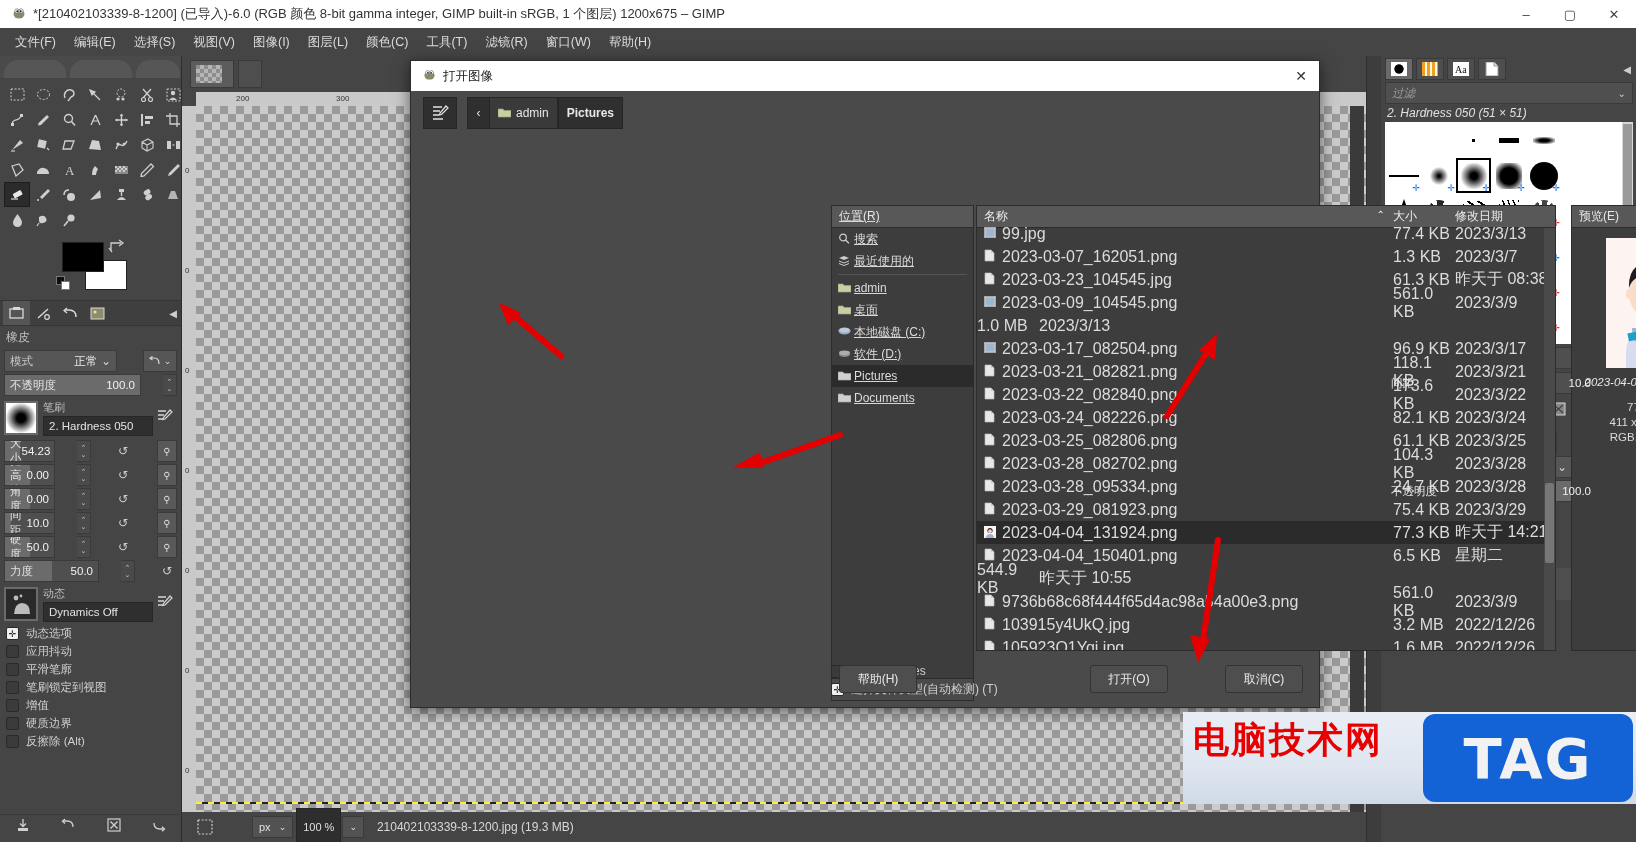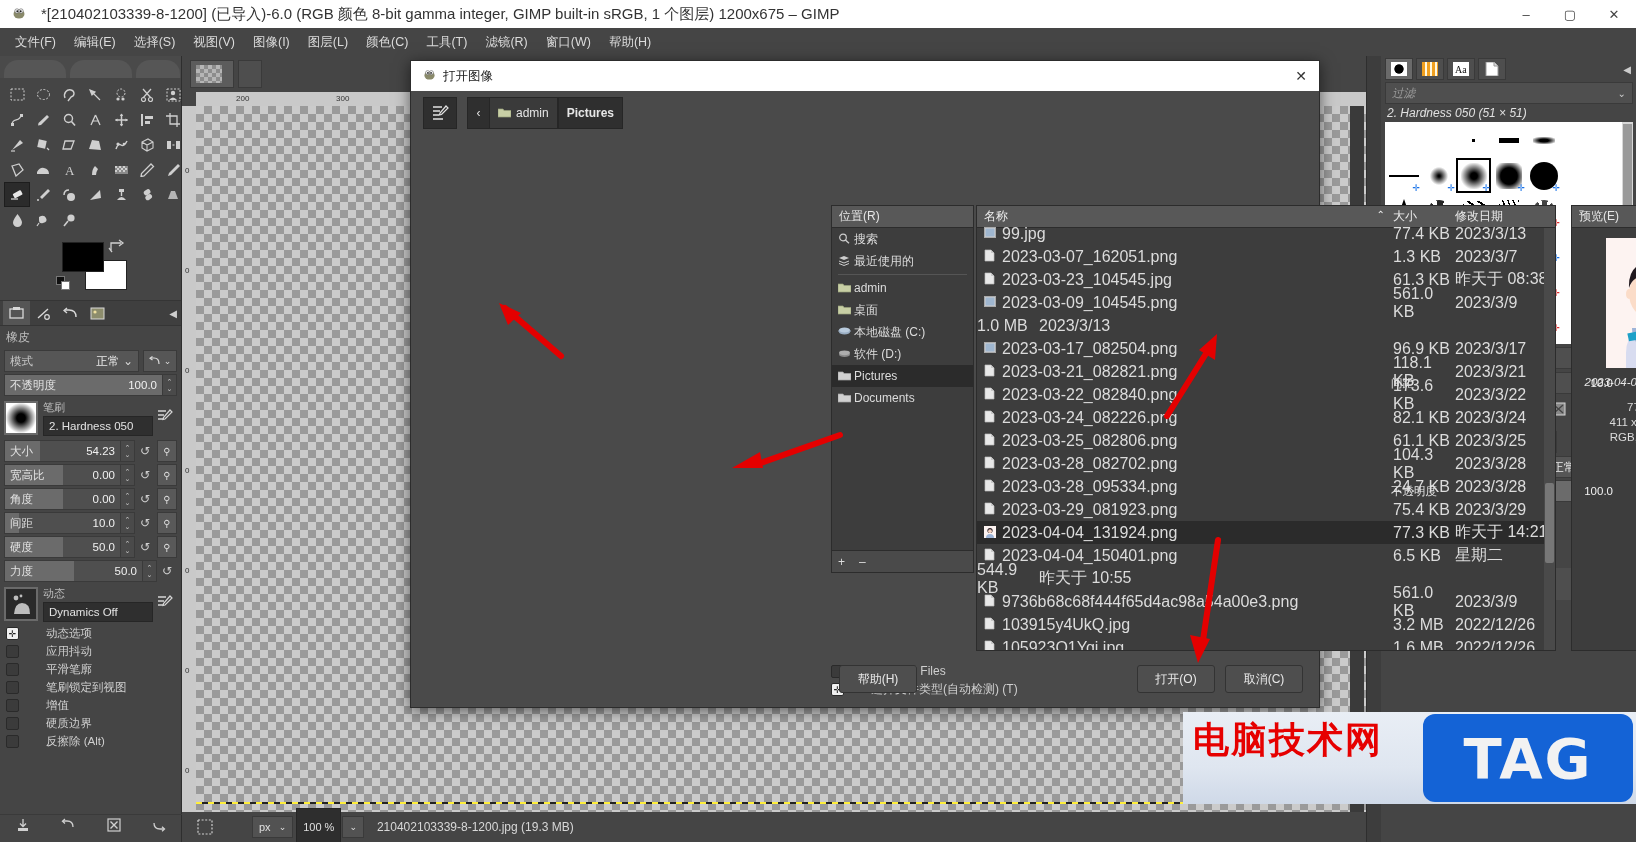--- a/index.html
+++ b/index.html
@@ -12,21 +12,21 @@
     overflow: hidden;
   }
   #app { position: relative; width: 1636px; height: 842px; }
 
   
   .titlebar {
     position: absolute; left: 0; top: 0; width: 1636px; height: 28px;
     background: #ffffff; display: flex; align-items: center;
   }
   .titlebar .tb-icon { margin-left: 12px; margin-right: 7px; font-size: 13px; color: #555; }
-  .titlebar .tb-text { color: #333; font-size: 15px; white-space: nowrap; margin-left: 8px; }
+  .titlebar .tb-text { color: #333; font-size: 13px; white-space: nowrap; }
   .tb-btns { position: absolute; right: 0; top: 0; height: 28px; display: flex; }
   .tb-btn { width: 44px; height: 28px; display: flex; align-items: center; justify-content: center;
             color: #444; font-size: 13px; }
 
   
   .menubar {
     position: absolute; left: 0; top: 28px; width: 1636px; height: 28px;
     background: #454545; display: flex; align-items: center; padding-left: 6px;
   }
   .menu-item { padding: 3px 9px; color: #dcdcdc; font-size: 12.5px; white-space: nowrap; }
@@ -52,21 +52,21 @@
   .def-ic i { position:absolute; display:block; }
 
   .opt-tabs { height: 26px; background: #3f3f3f; display: flex; align-items: center;
               padding-left: 3px; border-top:1px solid #353535; border-bottom:1px solid #353535; position:relative;}
   .opt-tab { width: 27px; height: 24px; display:flex; align-items:center; justify-content:center; color:#cfcfcf; font-size:12px;}
   .opt-tab.sel { background:#555; }
   .opt-tabs .collapse { position:absolute; right:4px; color:#cfcfcf; font-size:10px; }
 
   .opt-title { padding: 3px 6px 2px 6px; color: #bdbdbd; font-size: 12px; }
 
-  .row { display: flex; align-items: center; margin: 2px 4px; }
+  .row { display: flex; align-items: center; margin: 2px 4px; gap: 22px; }
   .combo { flex:1; height:22px; background:#565656; border:1px solid #3a3a3a; display:flex;
            align-items:center; justify-content:space-between; padding:0 5px; font-size:11.5px; color:#e0e0e0; }
   .combo .lbl { color:#c8c8c8; }
   .combo .val { color:#eaeaea; margin-left:auto; margin-right:4px;}
   .mini-btn { width:34px; height:22px; background:#565656; border:1px solid #3a3a3a; margin-left:4px;
               display:flex; align-items:center; justify-content:center; color:#ddd; font-size:11px; }
 
   .slider {
     position: relative; height: 22px; background:#4f4f4f; border:1px solid #3a3a3a; flex:1;
     display:flex; align-items:center; overflow:hidden;
@@ -88,21 +88,21 @@
   .brushbox .bb-right { flex:1; margin-left:5px; }
   .bb-label { font-size:11px; color:#bdbdbd; }
   .bb-field { height:20px; background:#2f2f2f; border:1px solid #262626; color:#e2e2e2;
               font-size:11.5px; display:flex; align-items:center; padding-left:5px; margin-top:1px; }
   .edit-ic { width:24px; text-align:center; color:#d5d5d5; font-size:14px; }
 
   .chk-row { display:flex; align-items:center; margin:3px 6px; }
   .chkbox { width:13px; height:13px; background:#3b3b3b; border:1px solid #2a2a2a; border-radius:2px;
             margin-right:7px; display:flex; align-items:center; justify-content:center; color:#fff; font-size:9px; }
   .chkbox.on { background:#f0f0f0; color:#222; }
-  .chk-lbl { font-size:11.5px; color:#cfcfcf;margin-left:20px; }
+  .chk-lbl { font-size:11.5px; color:#cfcfcf; }
 
   .bottom-icons { position:absolute; bottom:4px; left:0; width:182px; height:24px;
                   display:flex; align-items:center; justify-content:space-around;
                   border-top:1px solid #3a3a3a; color:#d0d0d0; font-size:13px; }
 
   
   .canvasarea { position:absolute; left:182px; top:56px; width:1184px; height:786px; background:#454545; }
   .ruler-top { position:absolute; left:14px; top:36px; width:1170px; height:14px; background:#c9c9c9; }
   .ruler-left { position:absolute; left:0px; top:50px; width:14px; height:716px; background:#c9c9c9; }
   .ruler-tick { position:absolute; font-size:8px; color:#333; }
@@ -187,22 +187,22 @@
   .sq-btn { width:34px; height:32px; background:#2f2f2f; border:1px solid #262626;
             display:flex; align-items:center; justify-content:center; color:#e2e2e2; font-size:14px; }
   .crumbs { display:flex; align-items:center; margin-left:10px; }
   .crumb-back { width:22px; height:32px; background:#2f2f2f; border:1px solid #262626; border-right:none;
                 display:flex; align-items:center; justify-content:center; color:#e2e2e2; font-size:12px;}
   .crumb { height:32px; background:#3a3a3a; border:1px solid #262626; display:flex; align-items:center;
            padding:0 8px; font-size:12px; color:#e6e6e6; }
   .crumb.active { background:#2f2f2f; font-weight:bold; }
   .crumb .fi { margin-right:5px; font-size:11px; }
 
-  .places { position:absolute; left:420px; top:144px; width:143px; height:368px;
-            background:#3d3d3d; border:1px solid #2c2c2c; }
+  .places { position:absolute; left:420px; top:144px; width:143px; height:496px;
+            background:#3d3d3d; border:1px solid #2c2c2c;text-decoration:underline; }
   .places-head { height:22px; background:#585858; border-bottom:1px solid #2c2c2c;
                  display:flex; align-items:center; padding-left:7px; font-size:12px; color:#e6e6e6; }
   .place { height:22px; display:flex; align-items:center; padding-left:6px; font-size:12px; color:#dcdcdc; }
   .place.sel { background:#2b2b2b; }
   .place .pi { width:16px; font-size:11px; color:#cdcdcd; }
   .places-div { height:1px; background:#555; margin:2px 6px; }
   .places-foot { position:absolute; left:0; bottom:0; width:141px; height:22px; background:#4a4a4a;
                  border-top:1px solid #2c2c2c; display:flex; align-items:center; padding-left:6px;
                  color:#dcdcdc; font-size:12px; }
 
@@ -227,21 +227,21 @@
   .preview { position:absolute; left:1160px; top:144px; width:153px; height:446px;
              background:#3d3d3d; border:1px solid #2c2c2c; }
   .pv-head { height:22px; background:#585858; border-bottom:1px solid #2c2c2c;
              display:flex; align-items:center; padding-left:7px; font-size:12px; color:#e6e6e6; }
   .pv-img { margin:10px auto 0; width:84px; height:130px; background:#fdf3f1; position:relative; overflow:hidden; }
   .pv-name { text-align:center; font-size:11.5px; font-style:italic; color:#e4e4e4; margin-top:8px;
              white-space:nowrap; overflow:hidden; }
   .pv-meta { text-align:center; font-size:11.5px; color:#dcdcdc; margin-top:12px; line-height:15px; }
 
   .dlg-opts { position:absolute; left:420px; top:600px; width:880px; }
-  .dlg-btns { position:absolute; right:16px; bottom:14px; display:flex; }
+  .dlg-btns { position:absolute; right:16px; bottom:14px; display:flex;gap:47px; }
   .dbtn { height:28px; min-width:78px; background:#4e4e4e; border:1px solid #333; border-radius:3px;
           display:flex; align-items:center; justify-content:center; font-size:12px; color:#e8e8e8;
           padding:0 12px; margin-left:10px; }
   .help-btn { position:absolute; left:428px; bottom:14px; height:28px; min-width:78px; background:#4e4e4e;
               border:1px solid #333; border-radius:3px; display:flex; align-items:center;
               justify-content:center; font-size:12px; color:#e8e8e8; padding:0 12px; }
 
   
   .arrow { position:absolute; pointer-events:none; }
 

